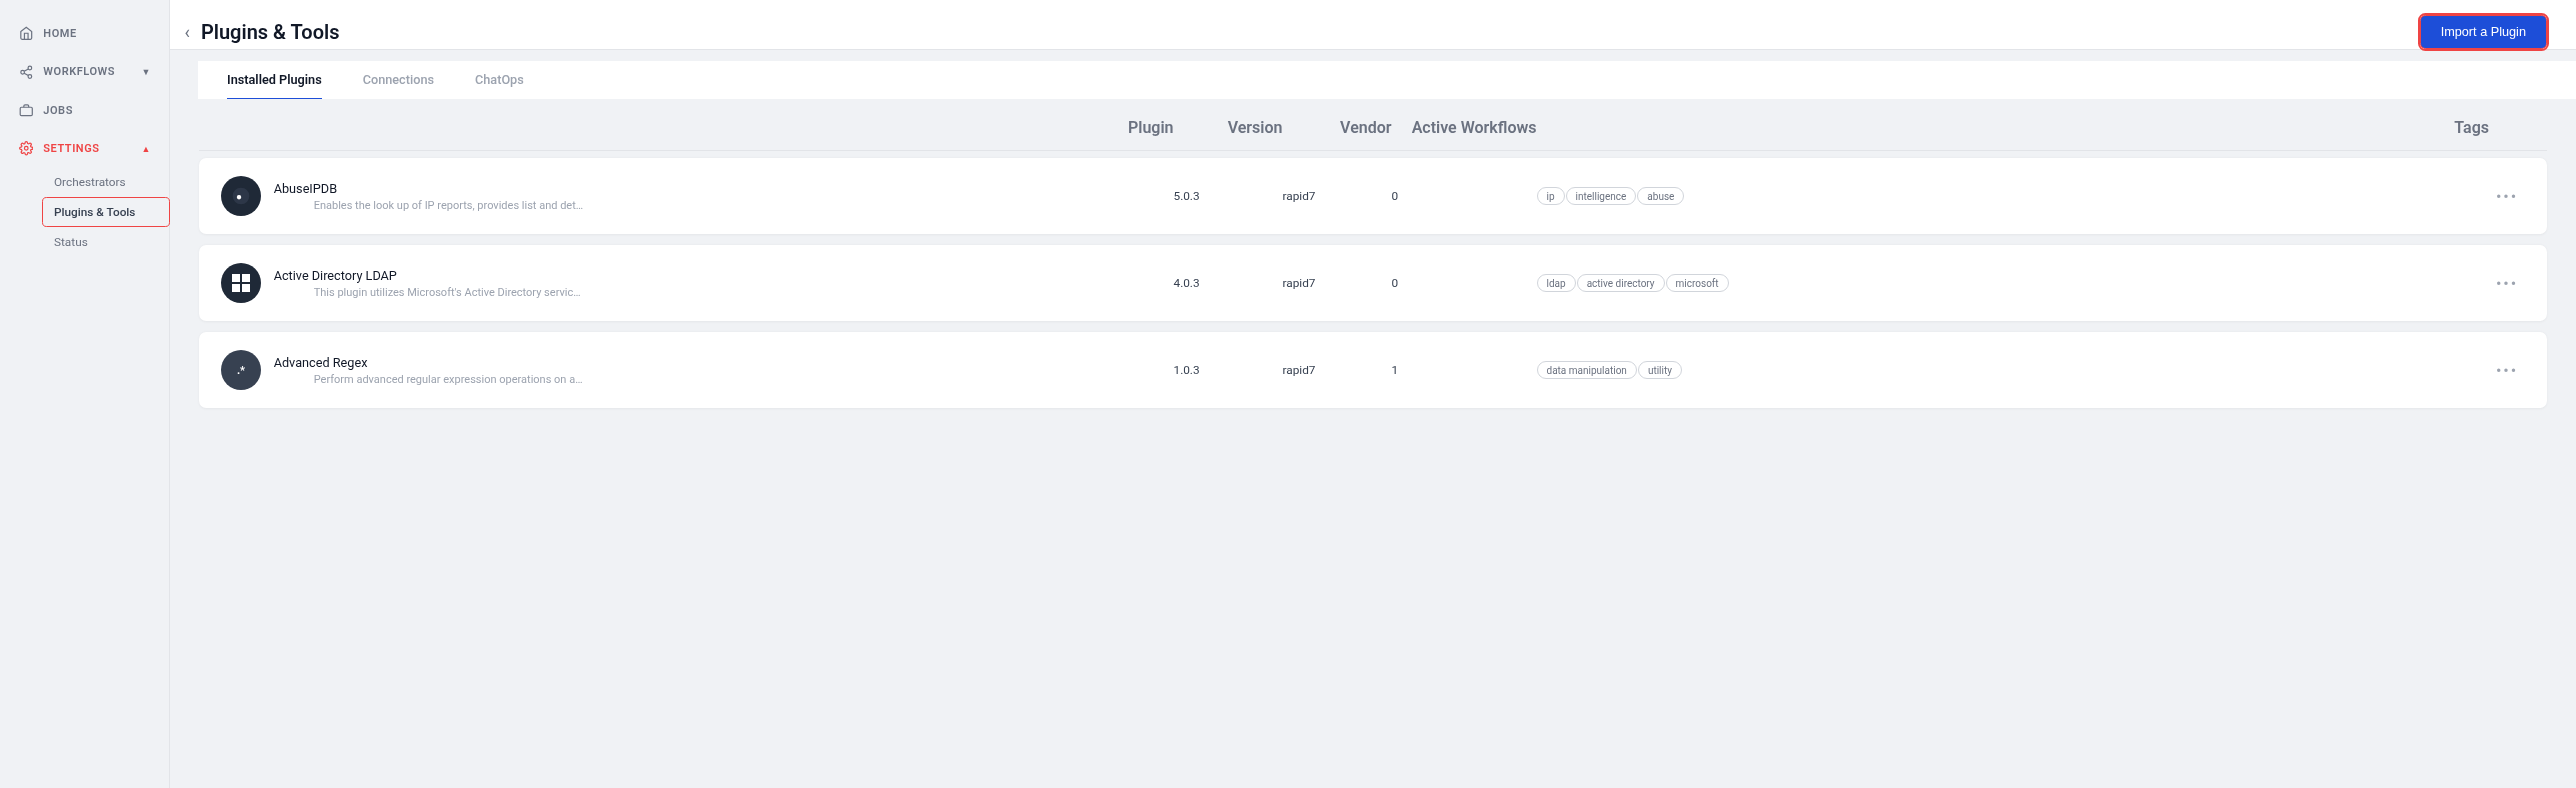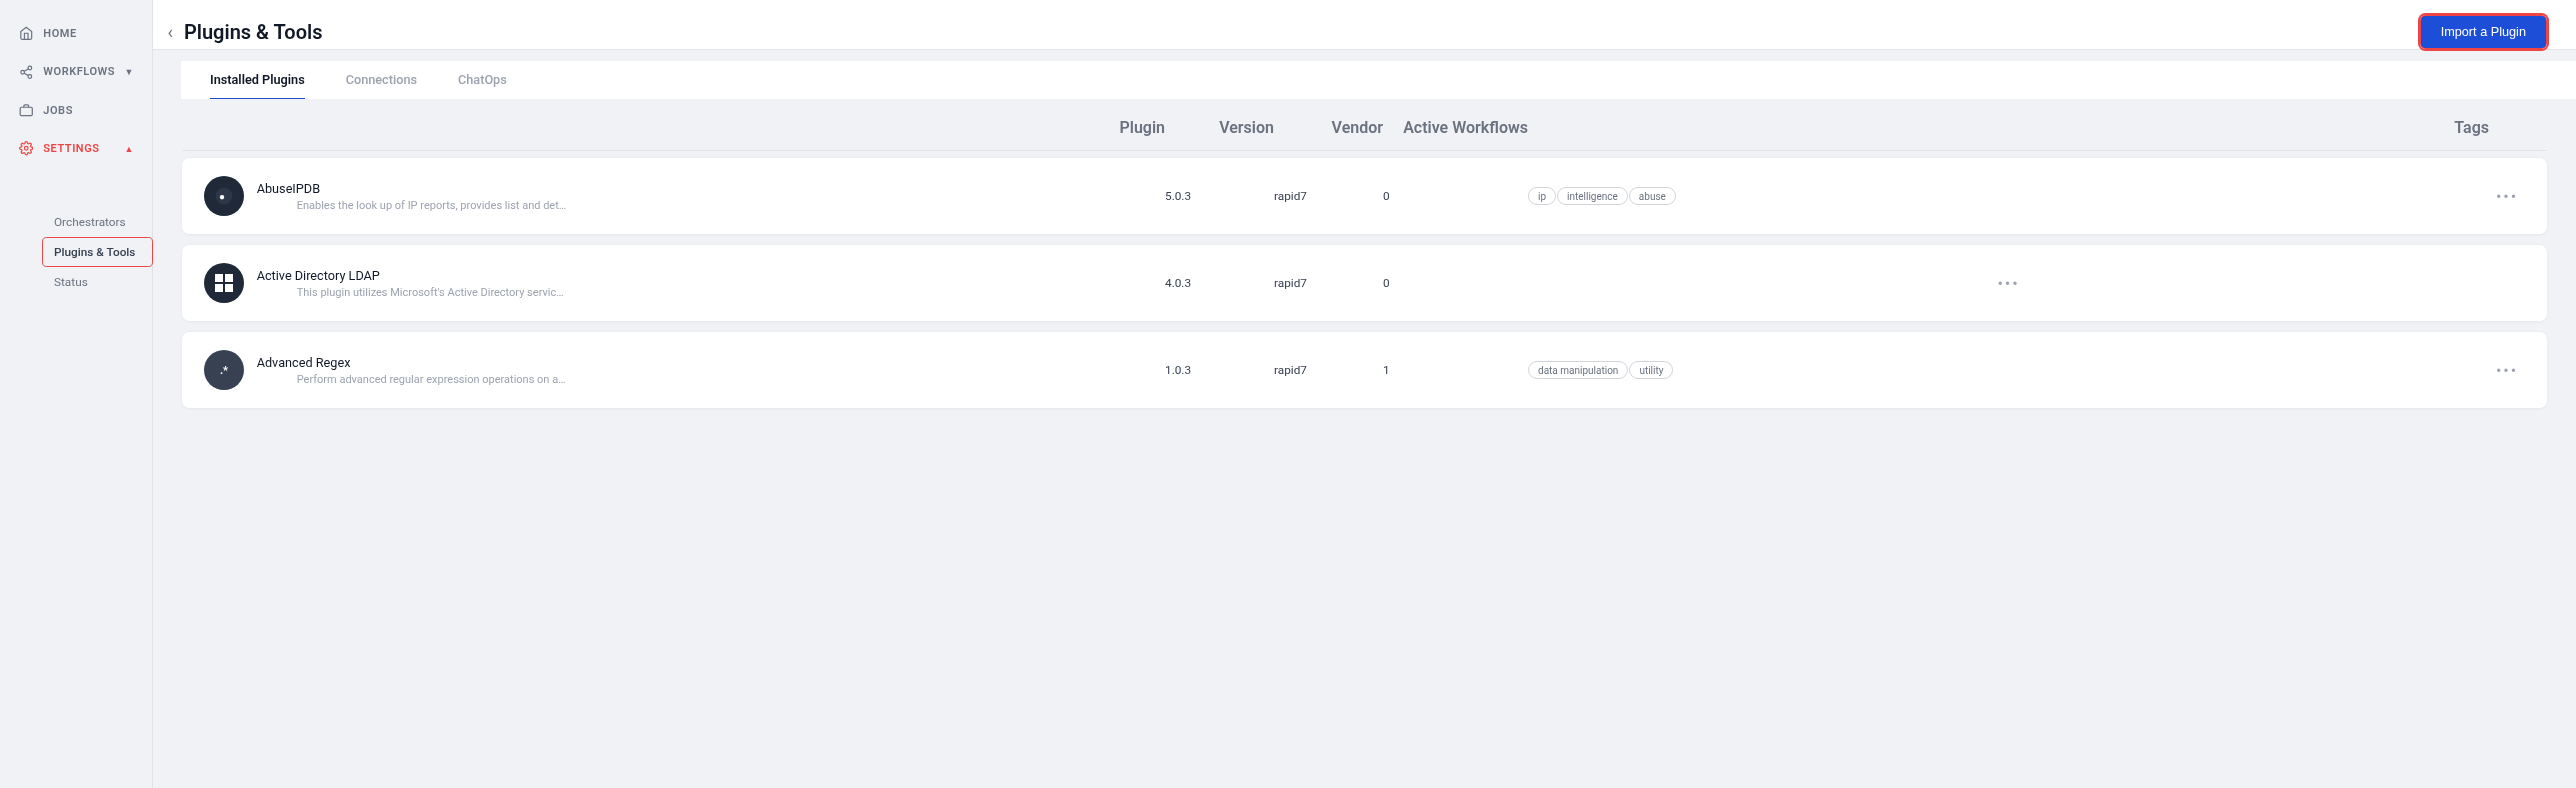--- a/index.html
+++ b/index.html
@@ -1,20 +1,20 @@
 <!DOCTYPE html>
 <html style="font-size:14.5px"><head>
   <meta charset="utf-8">
   <style>
     * { box-sizing: border-box; margin: 0; padding: 0; }
     body { font-family: -apple-system, BlinkMacSystemFont, 'Segoe UI', Roboto, sans-serif; background: #f0f2f5; display: flex; height: 100vh; overflow: hidden; }
 
     
     .sidebar {
-      width: 153px;
+      width: 170px;
       background: #f0f2f5;
       display: flex;
       flex-direction: column;
       padding-top: 14.5px;
       flex-shrink: 0;
       border-right: 0.9px solid #e2e4e8;
     }
     .sidebar-item {
       display: flex;
       align-items: center;
@@ -28,21 +28,20 @@
       text-transform: uppercase;
     }
     .sidebar-item.active { color: #ef4444; }
     .sidebar-icon { width: 16.3px; height: 16.3px; display: flex; align-items: center; justify-content: center; flex-shrink: 0; }
 
     .sidebar-sub {
       display: flex;
       flex-direction: column;
       padding-left: 43px;
       gap: 1.8px;
-      margin-top: 40px;
     }
     .sidebar-sub-item {
       padding: 7.2px 11px;
       font-size: 11.8px;
       color: #6b7280;
       cursor: pointer;
       border-radius: 3.6px;
     }
     .sidebar-sub-item.active-sub {
       color: #374151;
@@ -349,20 +348,25 @@
           </div>
         </div>
         <div>
           <div class="plugin-name">Active Directory LDAP</div>
           <div class="plugin-desc">This plugin utilizes Microsoft's Active Directory servic…</div>
         </div>
       </div>
       <span class="plugin-version">4.0.3</span>
       <span class="plugin-vendor">rapid7</span>
       <span class="plugin-workflows">0</span>
+      <div class="plugin-tags">
+        <span class="tag">ldap</span>
+        <span class="tag">active directory</span>
+        <span class="tag">microsoft</span>
+      </div>
       <div class="more-btn">•••</div>
     </div>
 
     <div class="plugin-row">
       <div class="plugin-info">
         <div class="plugin-icon regex-icon">
           <span style="color:#fff; font-size:11px; font-weight:700;">.*</span>
         </div>
         <div>
           <div class="plugin-name">Advanced Regex</div>

